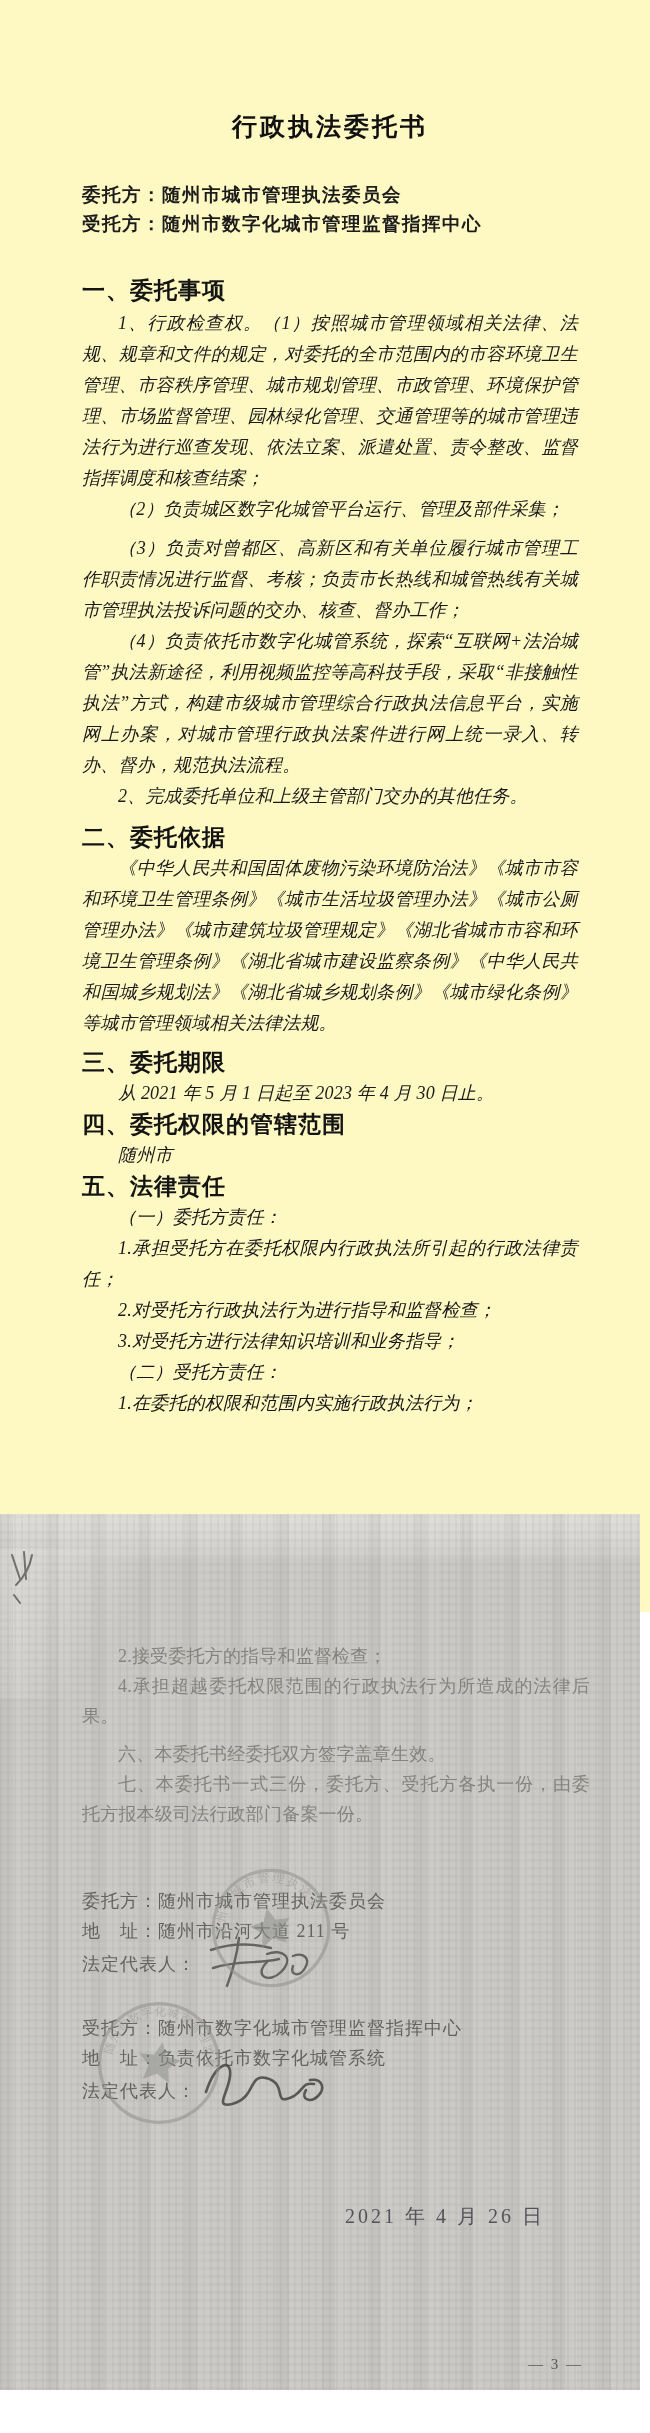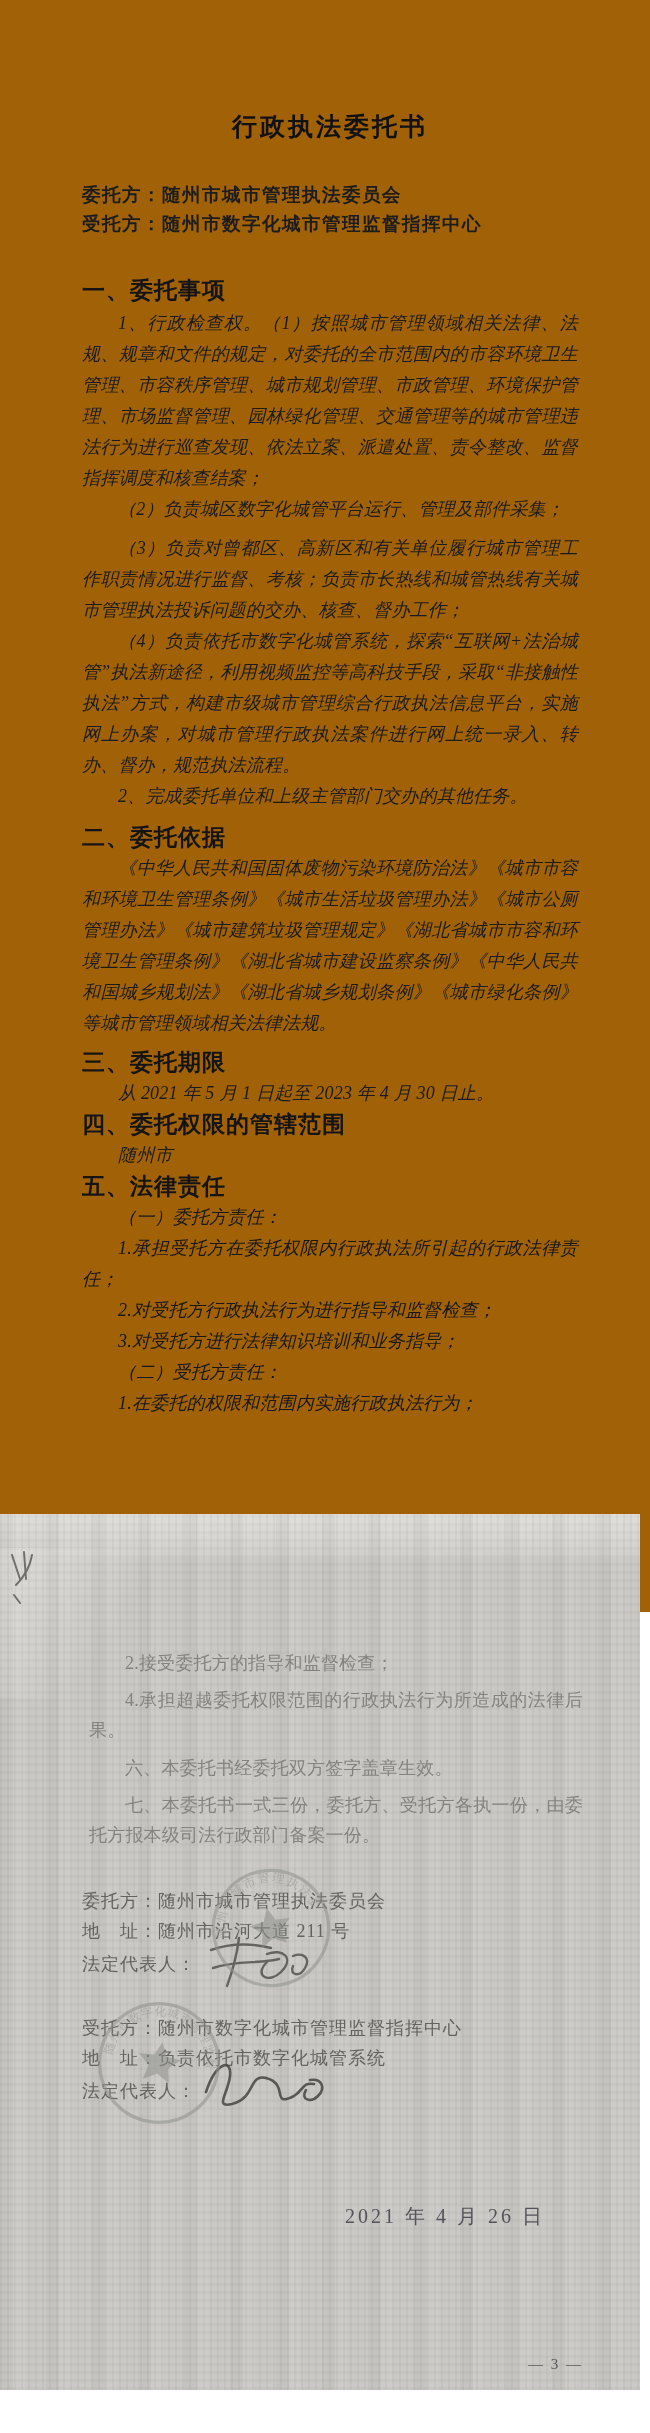--- a/index.html
+++ b/index.html
@@ -1,20 +1,20 @@
 <!DOCTYPE html>
 <html><head>
 <meta charset="utf-8">
 <style>
   html,body{margin:0;padding:0;background:#ffffff;}
   .canvas{position:relative;width:650px;height:2433px;background:#ffffff;overflow:hidden;
           font-family:"Liberation Serif","DejaVu Serif",serif;color:#1c1c1c;}
 
   
-  .page1{position:absolute;top:0;left:0;width:650px;height:1612px;background:#a16207;
+  .page1{position:absolute;top:0;left:0;width:650px;height:1612px;background:#fef9c3;
          box-sizing:border-box;padding:0 72px 18px 82px;overflow:hidden;}
   .doc-title{margin:110px 0 0;text-align:center;font-size:25px;line-height:34px;font-weight:bold;
              letter-spacing:3px;font-family:"DejaVu Sans","Liberation Sans",sans-serif;color:#111;}
   .parties{margin-top:37px;}
   .party-line{font-size:18.5px;line-height:29px;font-weight:bold;letter-spacing:1.5px;}
   .sec-h{margin:0;font-size:23px;line-height:31px;font-weight:bold;letter-spacing:1px;
          font-family:"DejaVu Sans","Liberation Sans",sans-serif;color:#141414;}
   .sec-h.mt36{margin-top:36px}
   .bp{margin:0;font-size:18px;line-height:31px;text-align:justify;text-indent:2em;
       letter-spacing:0.2px;color:#1b1b1b;font-style:italic;}
@@ -26,21 +26,21 @@
   .p2-topband{position:absolute;top:0;left:0;right:0;height:44px;
               background:linear-gradient(#deddd9,#cfceca);}
   .p2-corner{position:absolute;top:34px;left:0;width:170px;height:150px;
              background:linear-gradient(125deg,#dcdbd7 0%,rgba(220,219,215,0) 62%);}
   .p2-streaks{position:absolute;inset:0;pointer-events:none;
       background:
         repeating-linear-gradient(90deg,rgba(70,70,64,.05) 0 2px,rgba(0,0,0,0) 2px 7px),
         repeating-linear-gradient(90deg,rgba(70,70,64,.045) 0 13px,rgba(255,255,255,.05) 13px 25px,rgba(0,0,0,0) 25px 46px),
         repeating-linear-gradient(0deg,rgba(0,0,0,.018) 0 3px,rgba(255,255,255,.02) 3px 8px);}
   .p2-text{position:absolute;left:82px;right:60px;}
-  .fp{margin:7px;font-size:18px;line-height:30px;text-align:justify;text-indent:2em;
+  .fp{margin:0;font-size:18px;line-height:30px;text-align:justify;text-indent:2em;
       letter-spacing:0.2px;color:#83837f;}
   .fp.gap{margin-top:8px}
   .sign-block{position:absolute;left:82px;width:480px;}
   .sign-line{margin:0;font-size:18px;line-height:30px;letter-spacing:1px;color:#63635f;}
   .stamp{position:absolute;opacity:.55;}
   .signature{position:absolute;}
   .date-line{position:absolute;left:345px;top:2203px;font-size:20px;letter-spacing:3px;color:#53535a;}
   .page-no{position:absolute;left:528px;top:2356px;font-size:15px;letter-spacing:2px;color:#55555a;}
   .corner-mark{position:absolute;left:4px;top:1549px;}
 </style>

